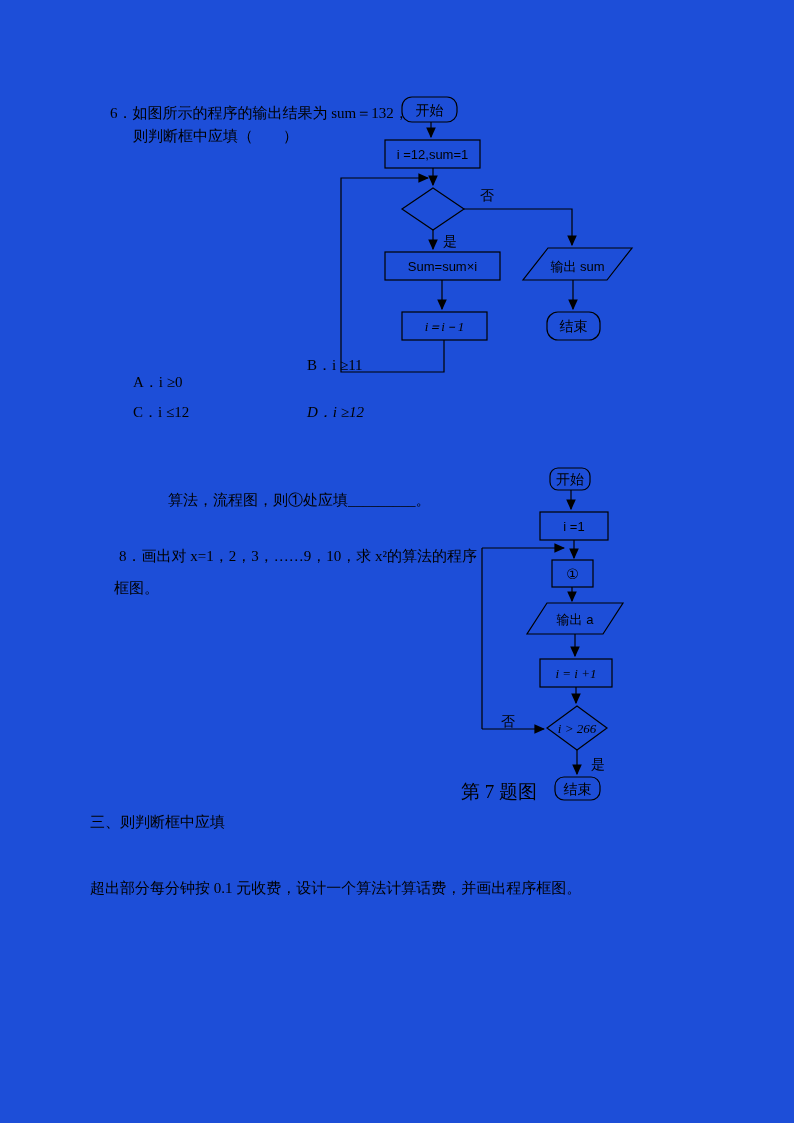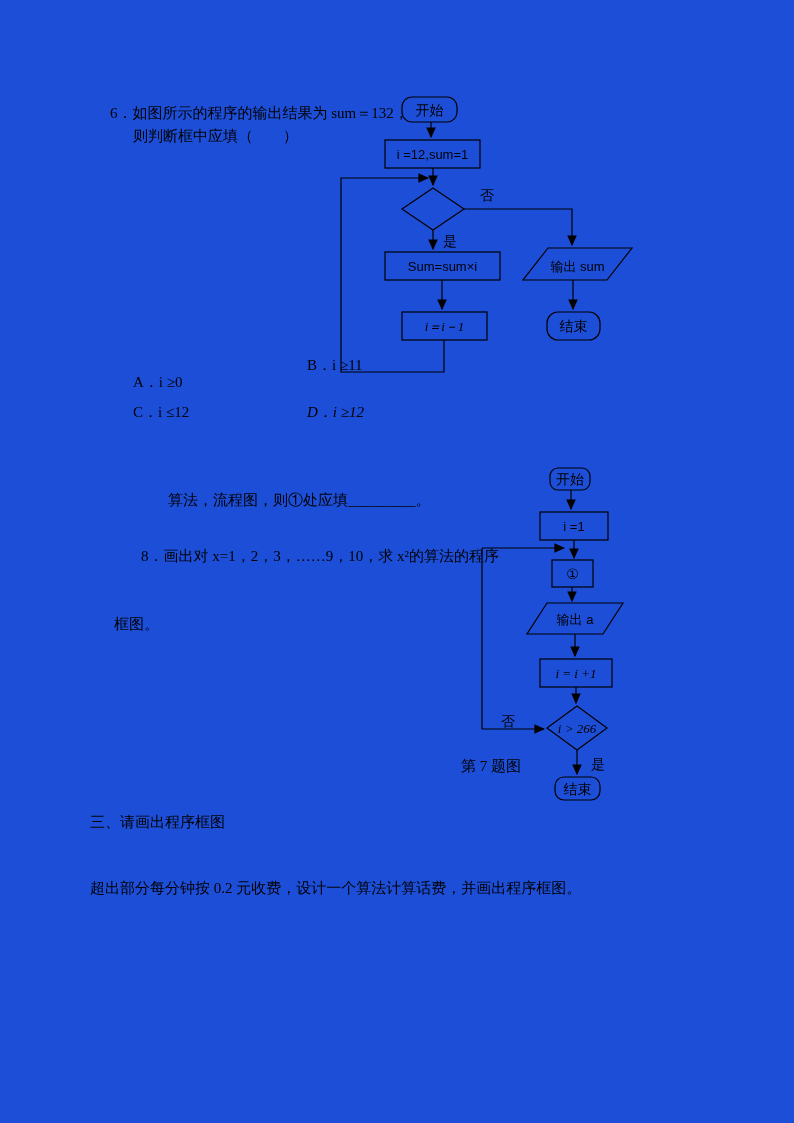--- a/index.html
+++ b/index.html
@@ -22,21 +22,21 @@
   .fc { position: absolute; }
   .fc text {
     font-family: "Liberation Sans", "DejaVu Sans", sans-serif;
     font-size: 13px;
     fill: #000000;
   }
   .fc text.cjk { font-size: 14px; }
   .fc text.math { font-style: italic; font-family: "Liberation Serif", serif; }
   .fc .shape { fill: none; stroke: #000000; stroke-width: 1.2; }
   .fc .wire  { fill: none; stroke: #000000; stroke-width: 1.2; }
-  .caption { position: absolute; font-size: 15px; white-space: nowrap; }
+  .caption { position: absolute; font-size: 19px; white-space: nowrap; margin-top: 22px; }
 </style>
 </head>
 <body>
 
 <div class="page">
 
   <div class="tline" style="left:110px; top:104px;">6．如图所示的程序的输出结果为 sum＝132，</div>
   <div class="tline" style="left:133px; top:127px;">则判断框中应填（　　）</div>
 
   <svg class="fc" style="left:330px; top:90px;" width="312" height="300" viewBox="0 0 312 300">
@@ -83,22 +83,22 @@
     <text class="cjk" x="243.5" y="241" text-anchor="middle">结束</text>
   </svg>
 
   <div class="tline" style="left:133px; top:373px;">A．i ≥0</div>
   <div class="tline" style="left:307px; top:356px;">B．i ≥11</div>
   <div class="tline" style="left:133px; top:403px;">C．i ≤12</div>
   <div class="tline" style="left:307px; top:403px;font-style:italic;">D．i ≥12</div>
 
   <div class="tline" style="left:142px; top:491px;margin-left:26px;">算法，流程图，则①处应填_________。</div>
 
-  <div class="tline" style="left:119px; top:547px;margin-left:22px;">8．画出对 x=1，2，3，……9，10，求 x²的算法的程序</div>
-  <div class="tline" style="left:114px; top:579px;margin-top:36px;">框图。</div>
+  <div class="tline" style="left:119px; top:547px;">8．画出对 x=1，2，3，……9，10，求 x²的算法的程序</div>
+  <div class="tline" style="left:114px; top:579px;">框图。</div>
 
   <svg class="fc" style="left:460px; top:455px;" width="200" height="350" viewBox="0 0 200 350">
     <defs>
       <marker id="ah2" markerWidth="9" markerHeight="8" refX="8" refY="4" orient="auto">
         <path d="M0,0 L9,4 L0,8 z" fill="#000000"></path>
       </marker>
     </defs>
 
     <rect class="shape" x="90" y="13" width="40" height="22" rx="8"></rect>
     <text class="cjk" x="110" y="29" text-anchor="middle">开始</text>
@@ -135,18 +135,18 @@
     <text class="cjk" x="131" y="314" text-anchor="start">是</text>
 
     <line class="wire" x1="117" y1="295" x2="117" y2="319" marker-end="url(#ah2)"></line>
 
     <rect class="shape" x="95" y="322" width="45" height="23" rx="9"></rect>
     <text class="cjk" x="117.5" y="338.5" text-anchor="middle">结束</text>
   </svg>
 
   <div class="caption" style="left:461px; top:757px;">第 7 题图</div>
 
-  <div class="tline" style="left:90px; top:813px;">三、请画出程序框图</div>
+  <div class="tline" style="left:90px; top:813px;">三、则判断框中应填</div>
 
-  <div class="tline" style="left:90px; top:879px;">超出部分每分钟按 0.2 元收费，设计一个算法计算话费，并画出程序框图。</div>
+  <div class="tline" style="left:90px; top:879px;">超出部分每分钟按 0.1 元收费，设计一个算法计算话费，并画出程序框图。</div>
 
 
 </div>
 
 </body></html>

